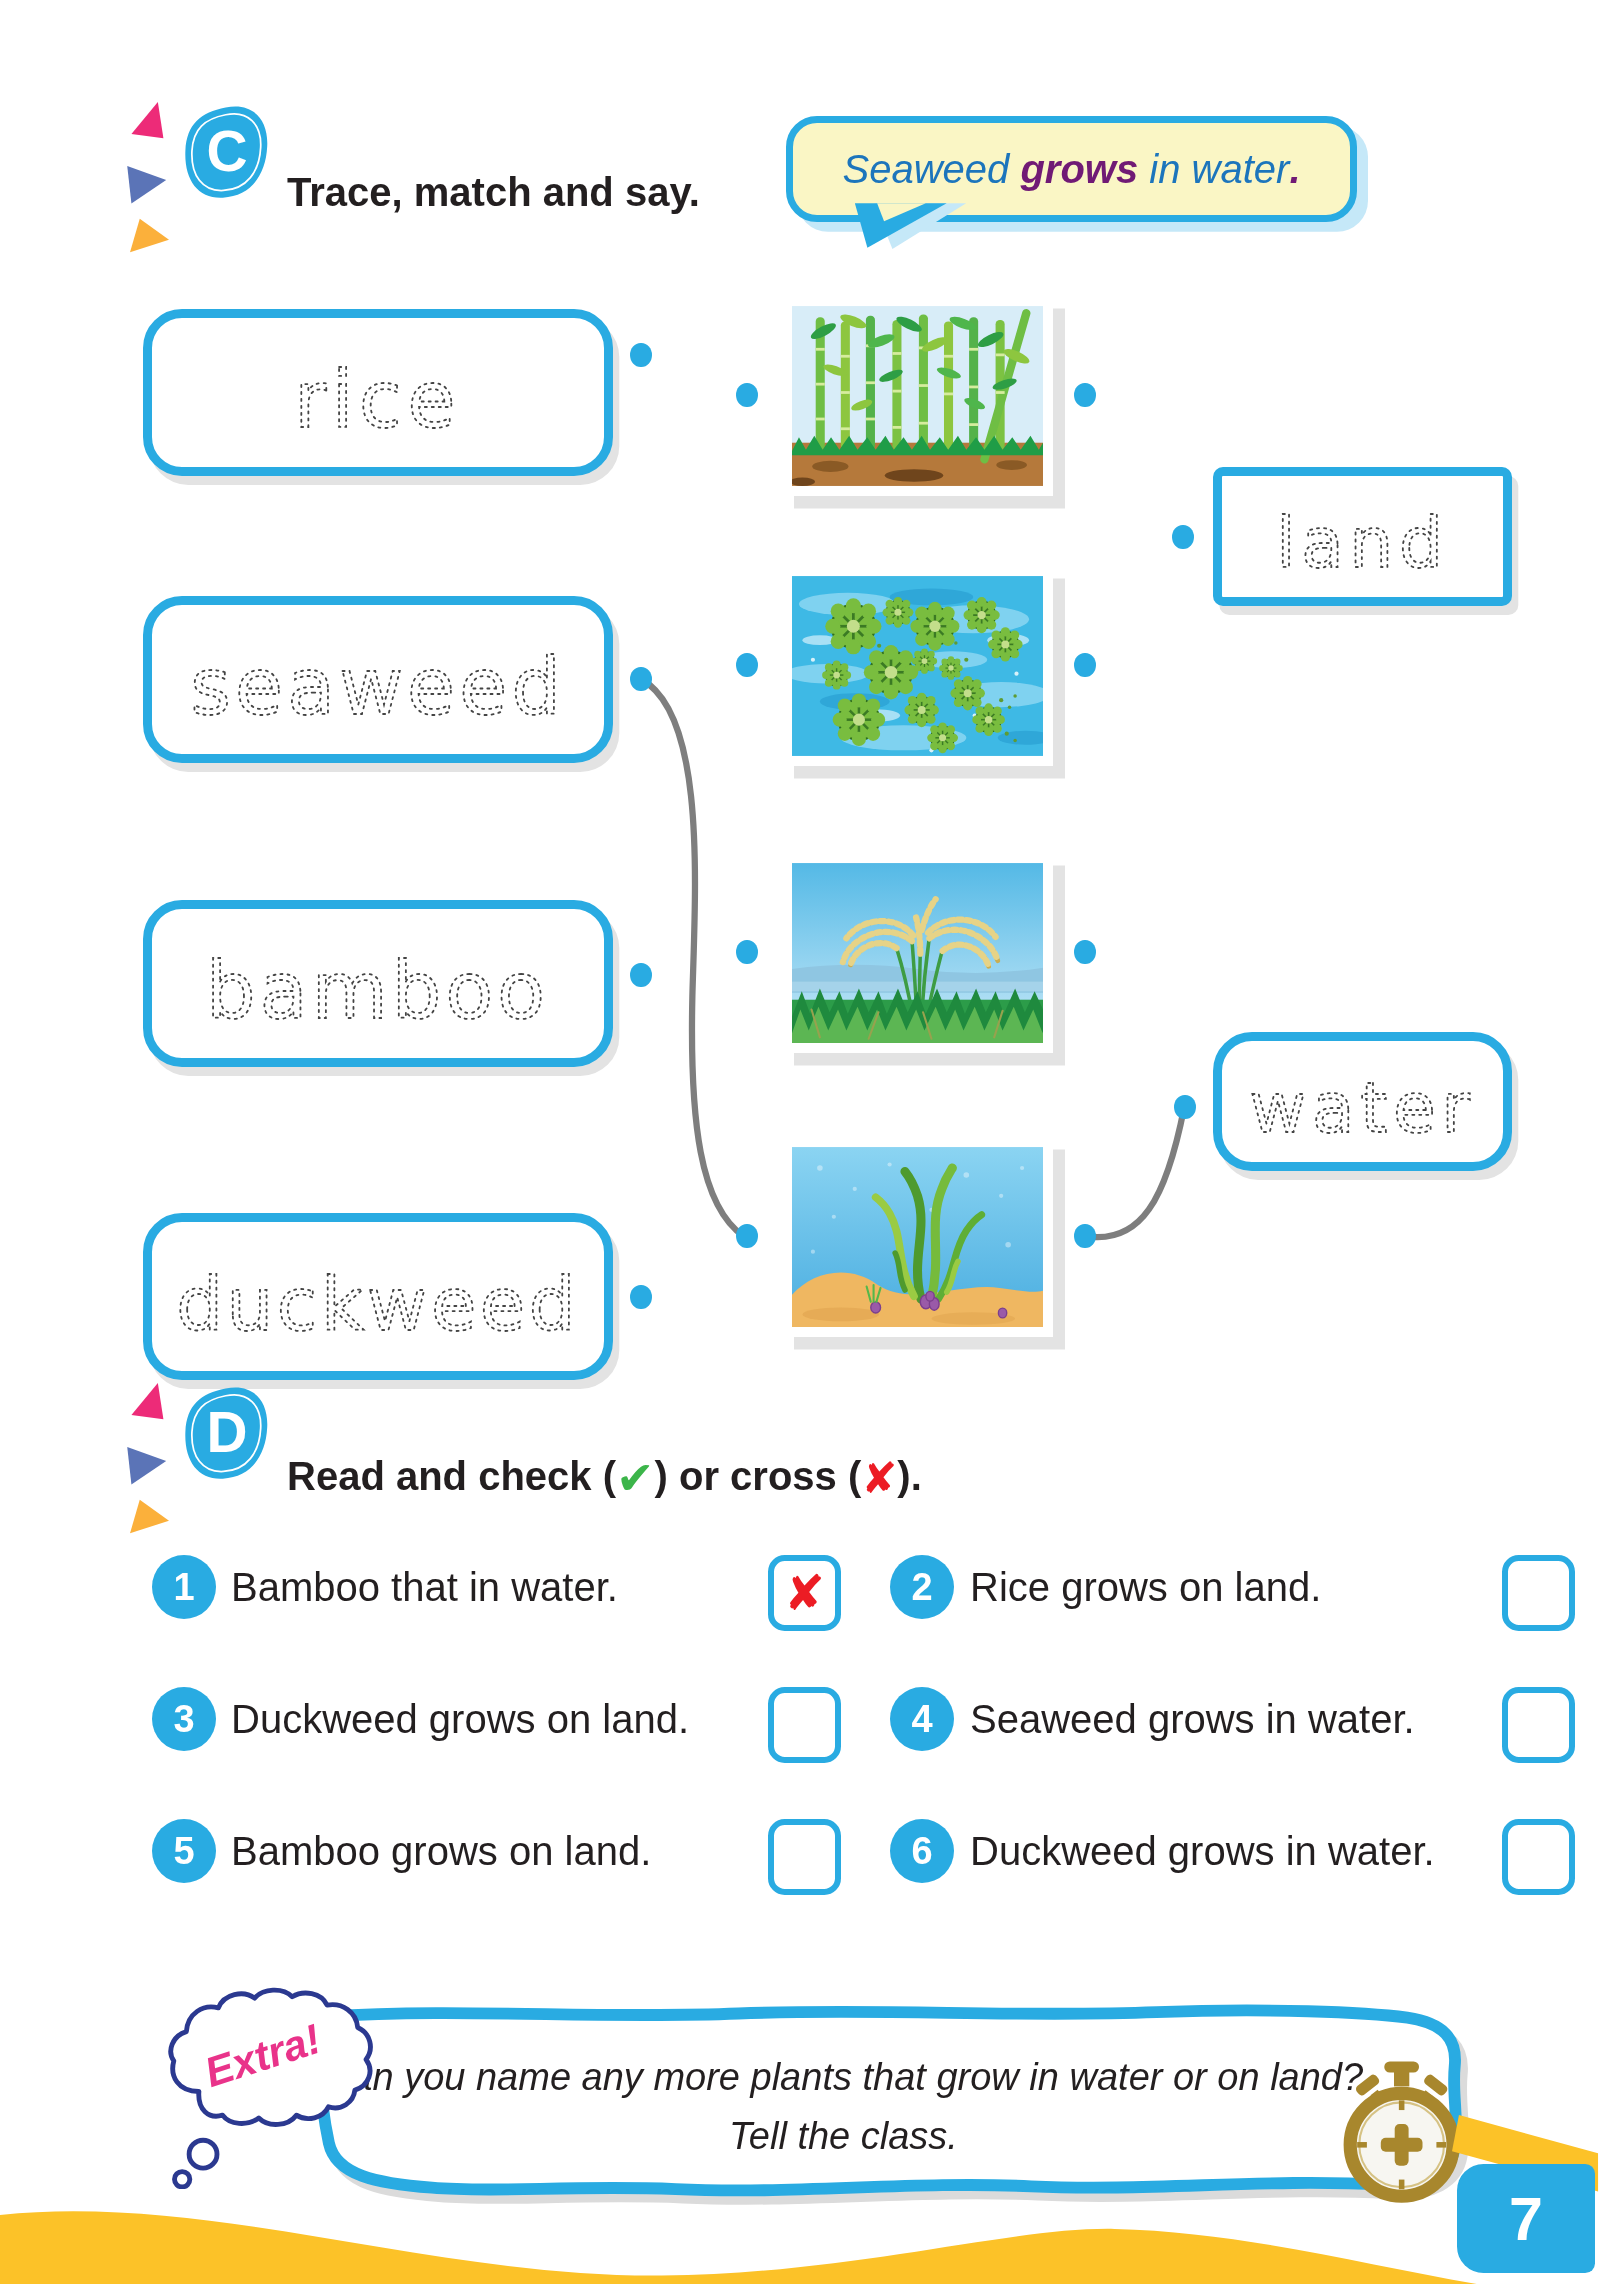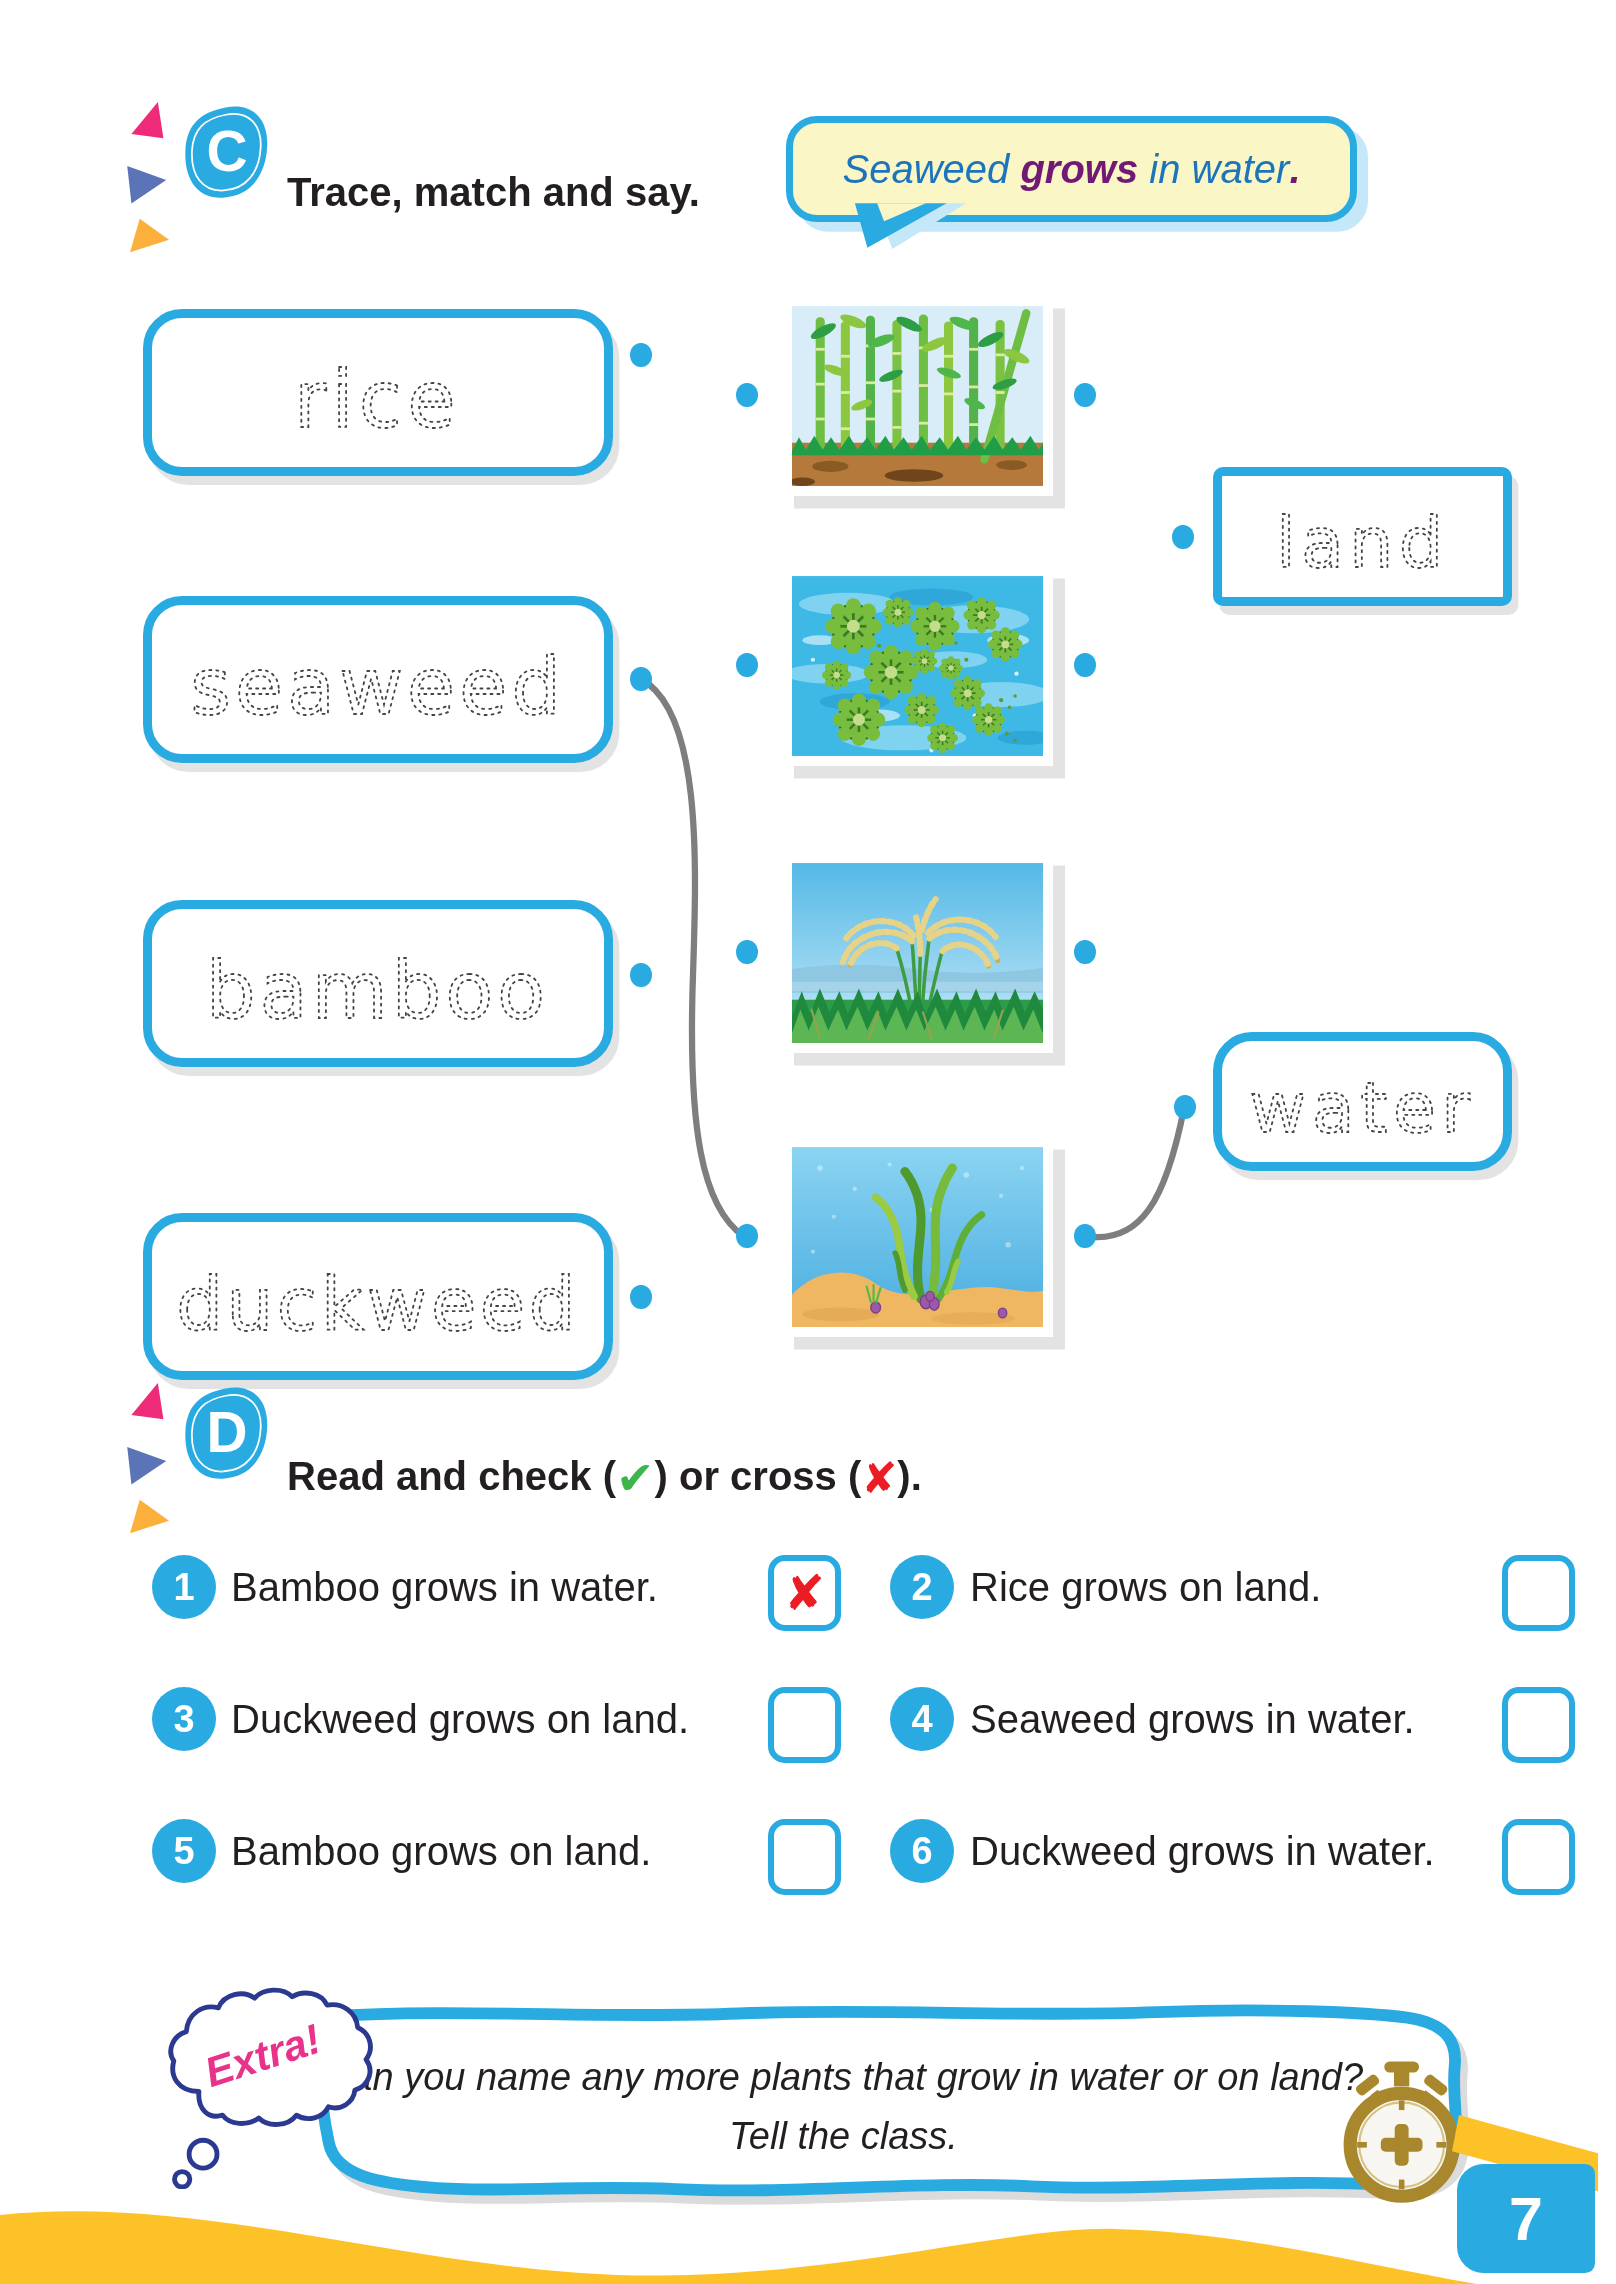--- a/index.html
+++ b/index.html
@@ -383,21 +383,21 @@
   <svg class="abs" style="left:178px;top:1383px;" width="98" height="104" viewBox="0 0 140 150">
     <path d="M68 8 C106 0 130 24 128 64 C126 106 104 136 64 138 C28 140 8 112 10 70 C12 32 32 15 68 8 Z" fill="#29ABE2"></path>
     <path d="M68 8 C106 0 130 24 128 64 C126 106 104 136 64 138 C28 140 8 112 10 70 C12 32 32 15 68 8 Z" fill="none" stroke="#ffffff" stroke-width="3" transform="translate(69,73) scale(0.84) translate(-69,-73)"></path>
     <text x="70" y="100" text-anchor="middle" font-size="82" font-weight="bold" fill="#ffffff" font-family="Liberation Sans, sans-serif">D</text>
   </svg>
   <div class="abs sec-title" style="left:287px;top:1415px;">
     <span>Read and check (</span><span class="glyph-check">✔</span><span>) or cross (</span><span class="glyph-cross">✘</span><span>).</span>
   </div>
 
   <div class="abs num-badge" style="left:152px;top:1555px;">1</div>
-  <div class="abs stmt" style="left:231px;top:1555px;">Bamboo grows in water.</div>
+  <div class="abs stmt" style="left:231px;top:1555px;">Bamboo that in water.</div>
   <div class="abs checkbox" style="left:768px;top:1555px;">
     <span class="cross-mark">✘</span>
   </div>
   <div class="abs num-badge" style="left:890px;top:1555px;">2</div>
   <div class="abs stmt" style="left:970px;top:1555px;">Rice grows on land.</div>
   <div class="abs checkbox" style="left:1502px;top:1555px;">
     <span class="cross-mark"></span>
   </div>
 
   <div class="abs num-badge" style="left:152px;top:1687px;">3</div>

